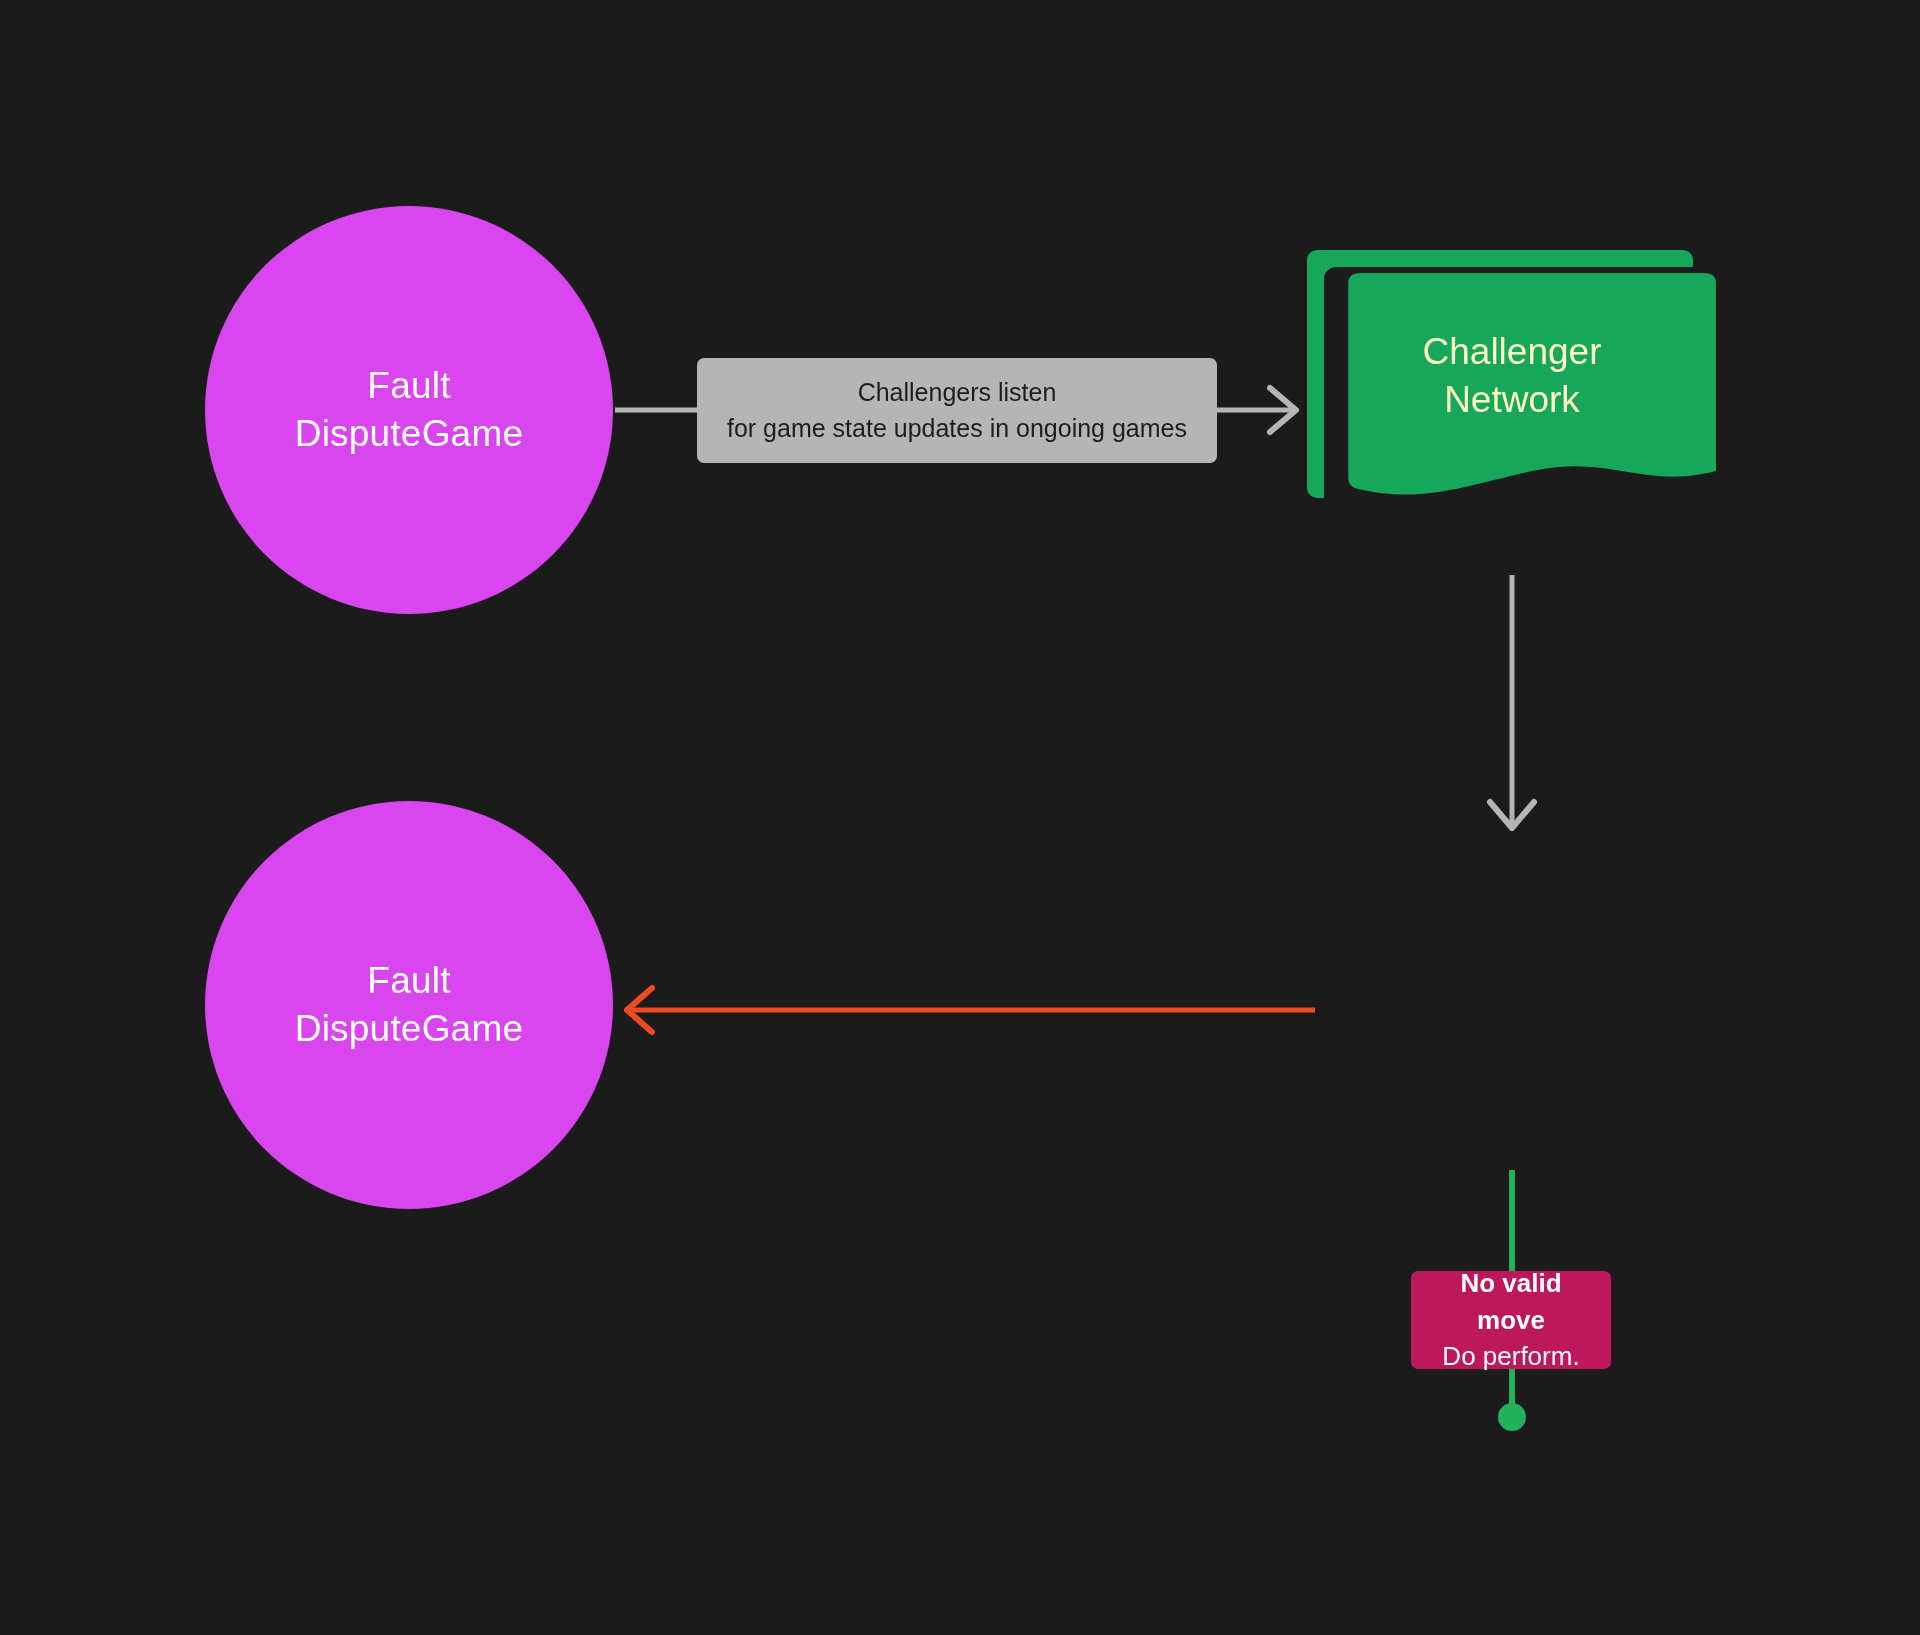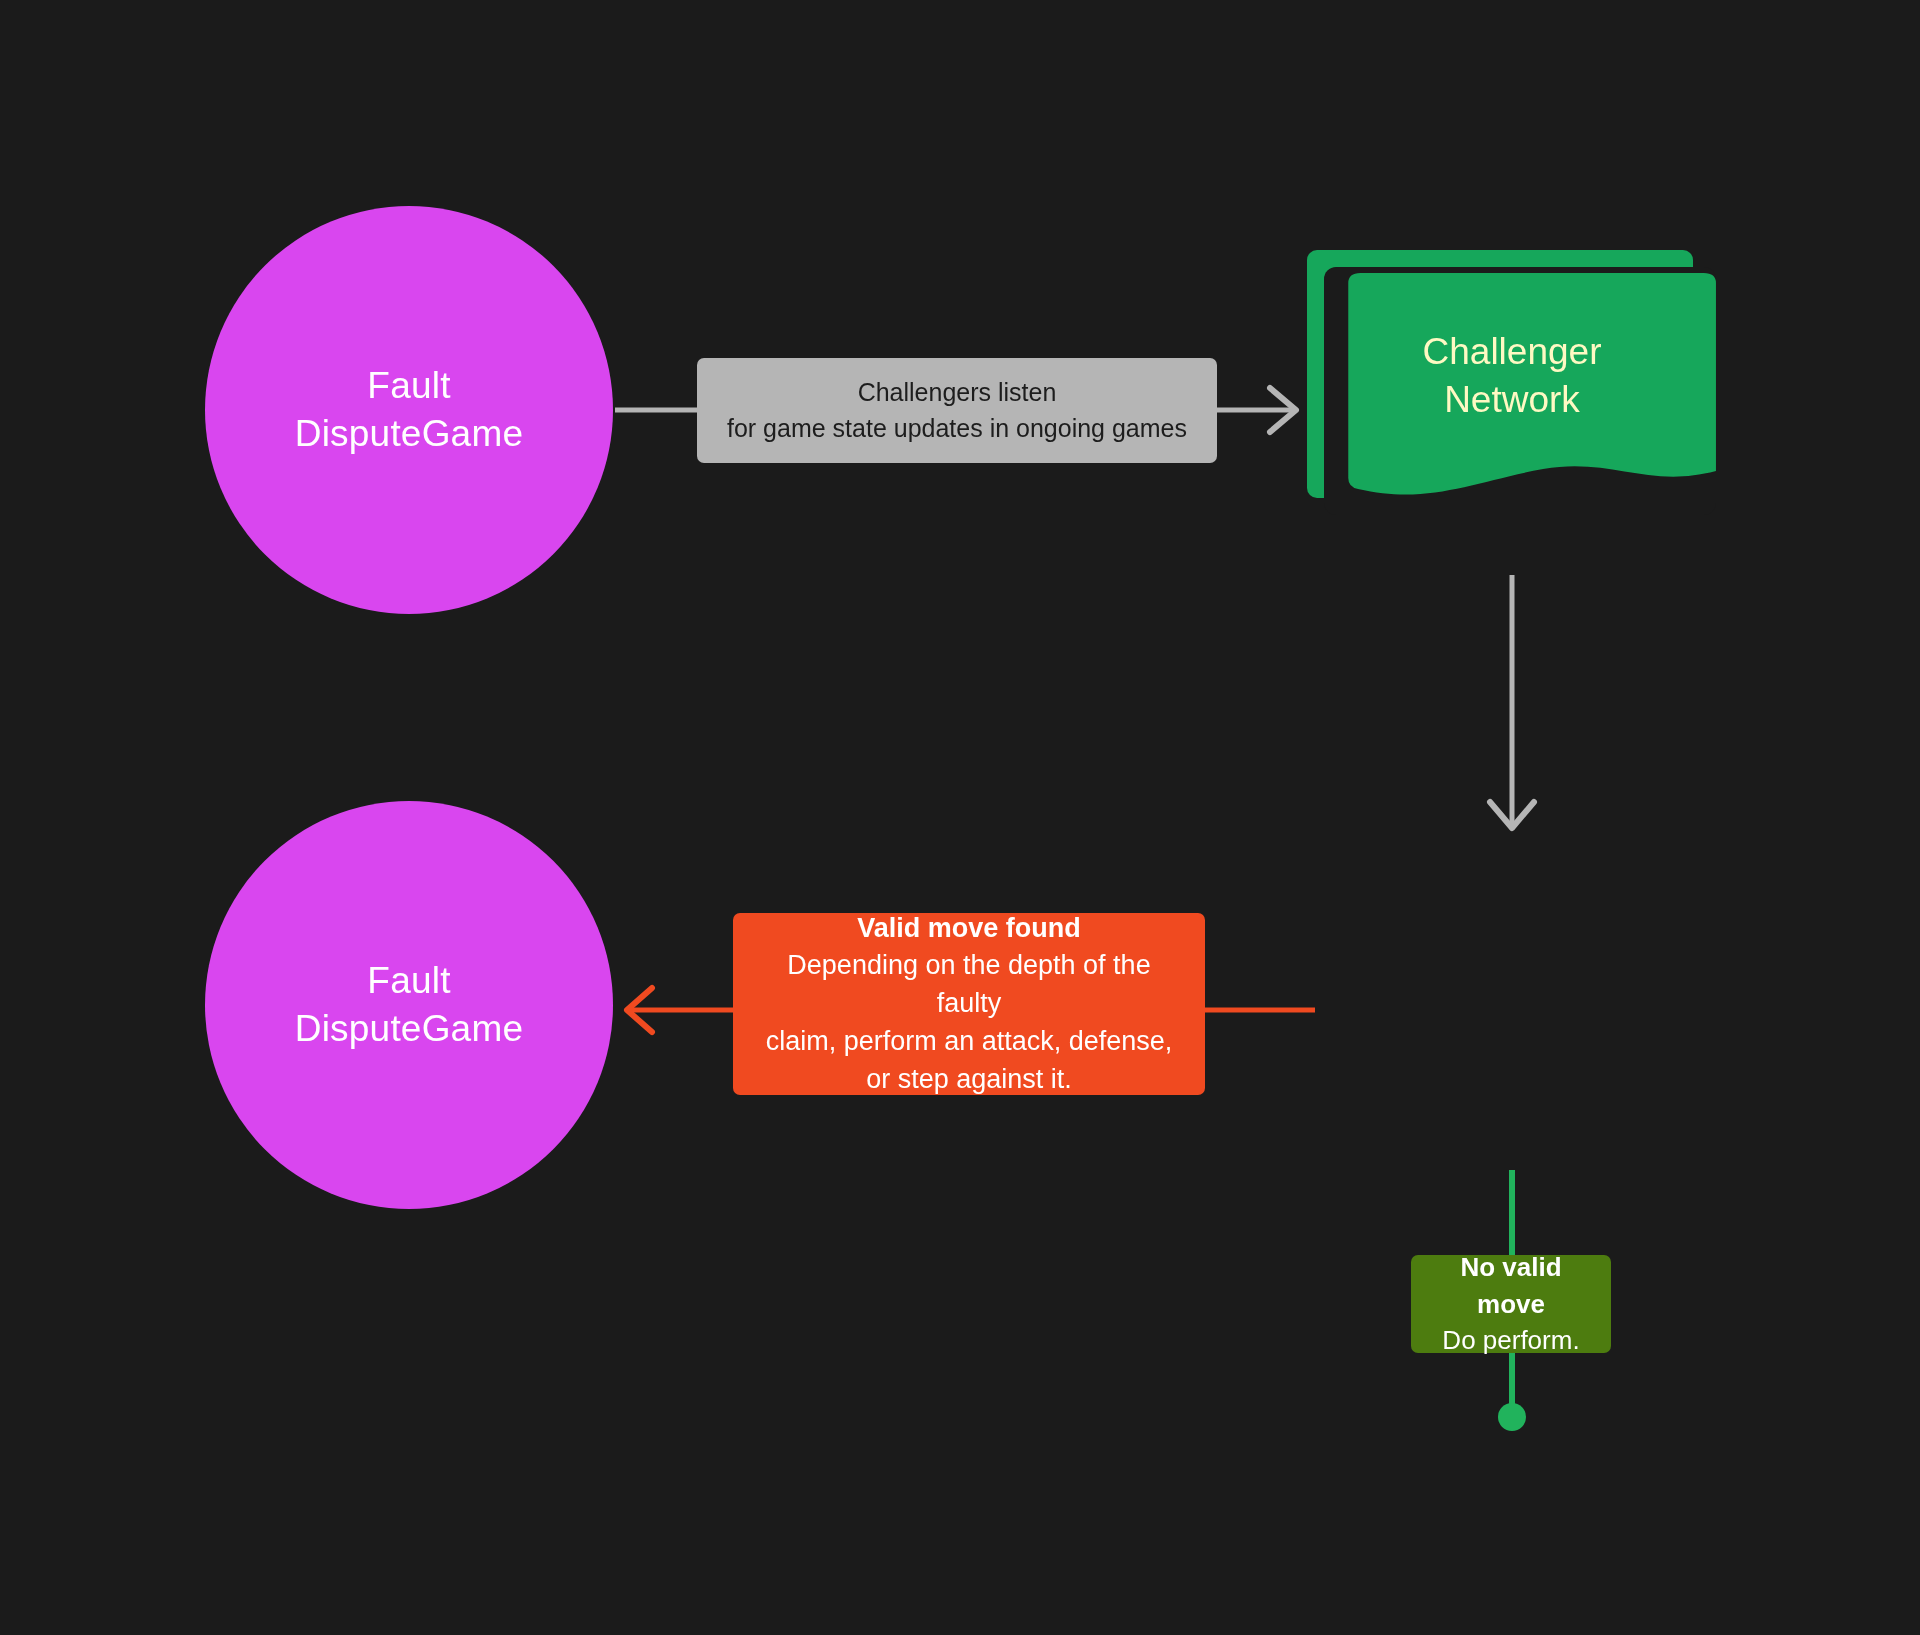--- a/index.html
+++ b/index.html
@@ -93,25 +93,26 @@
     padding: 10px 24px;
   }
   .lab-orange {
     background: #f04a20;
     color: #ffffff;
     font-size: 27px;
     line-height: 1.40;
     padding: 12px 20px;
   }
   .lab-green {
-    background: #4d7c0f;
+    background: #be185d;
     color: #ffffff;
     font-size: 26px;
     line-height: 1.40;
     padding: 12px 20px;
+    margin-top: 16px;
   }
   .lab-strong { font-weight: bold; }
   .lab-line { white-space: pre-line; display: block; }
 </style>
 </head>
 <body>
 
 <div id="canvas">
 
   <svg id="edges" viewBox="0 0 1920 1635" xmlns="http://www.w3.org/2000/svg">
@@ -165,25 +166,19 @@
     <span class="node-label">Fault
 DisputeGame</span>
   </div>
 
   <div class="edge-label lab-gray" style="left:697px; top:358px; width:520px; height:105px;">
     <span class="lab-line">Challengers listen</span>
     <span class="lab-line">for game state updates in ongoing games</span>
   </div>
 
 
-  <div class="edge-label lab-orange" style="left:733px; top:913px; width:472px; height:182px;">
-    <span class="lab-line lab-strong">Valid move found</span>
-    <span class="lab-line">Depending on the depth of the faulty
-claim, perform an attack, defense,
-or step against it.</span>
-  </div>
 
   <div class="edge-label lab-green" style="left:1411px; top:1255px; width:200px; height:98px;">
     <span class="lab-line lab-strong">No valid move</span>
     <span class="lab-line">Do perform.</span>
   </div>
 
 </div>
 
 </body></html>

